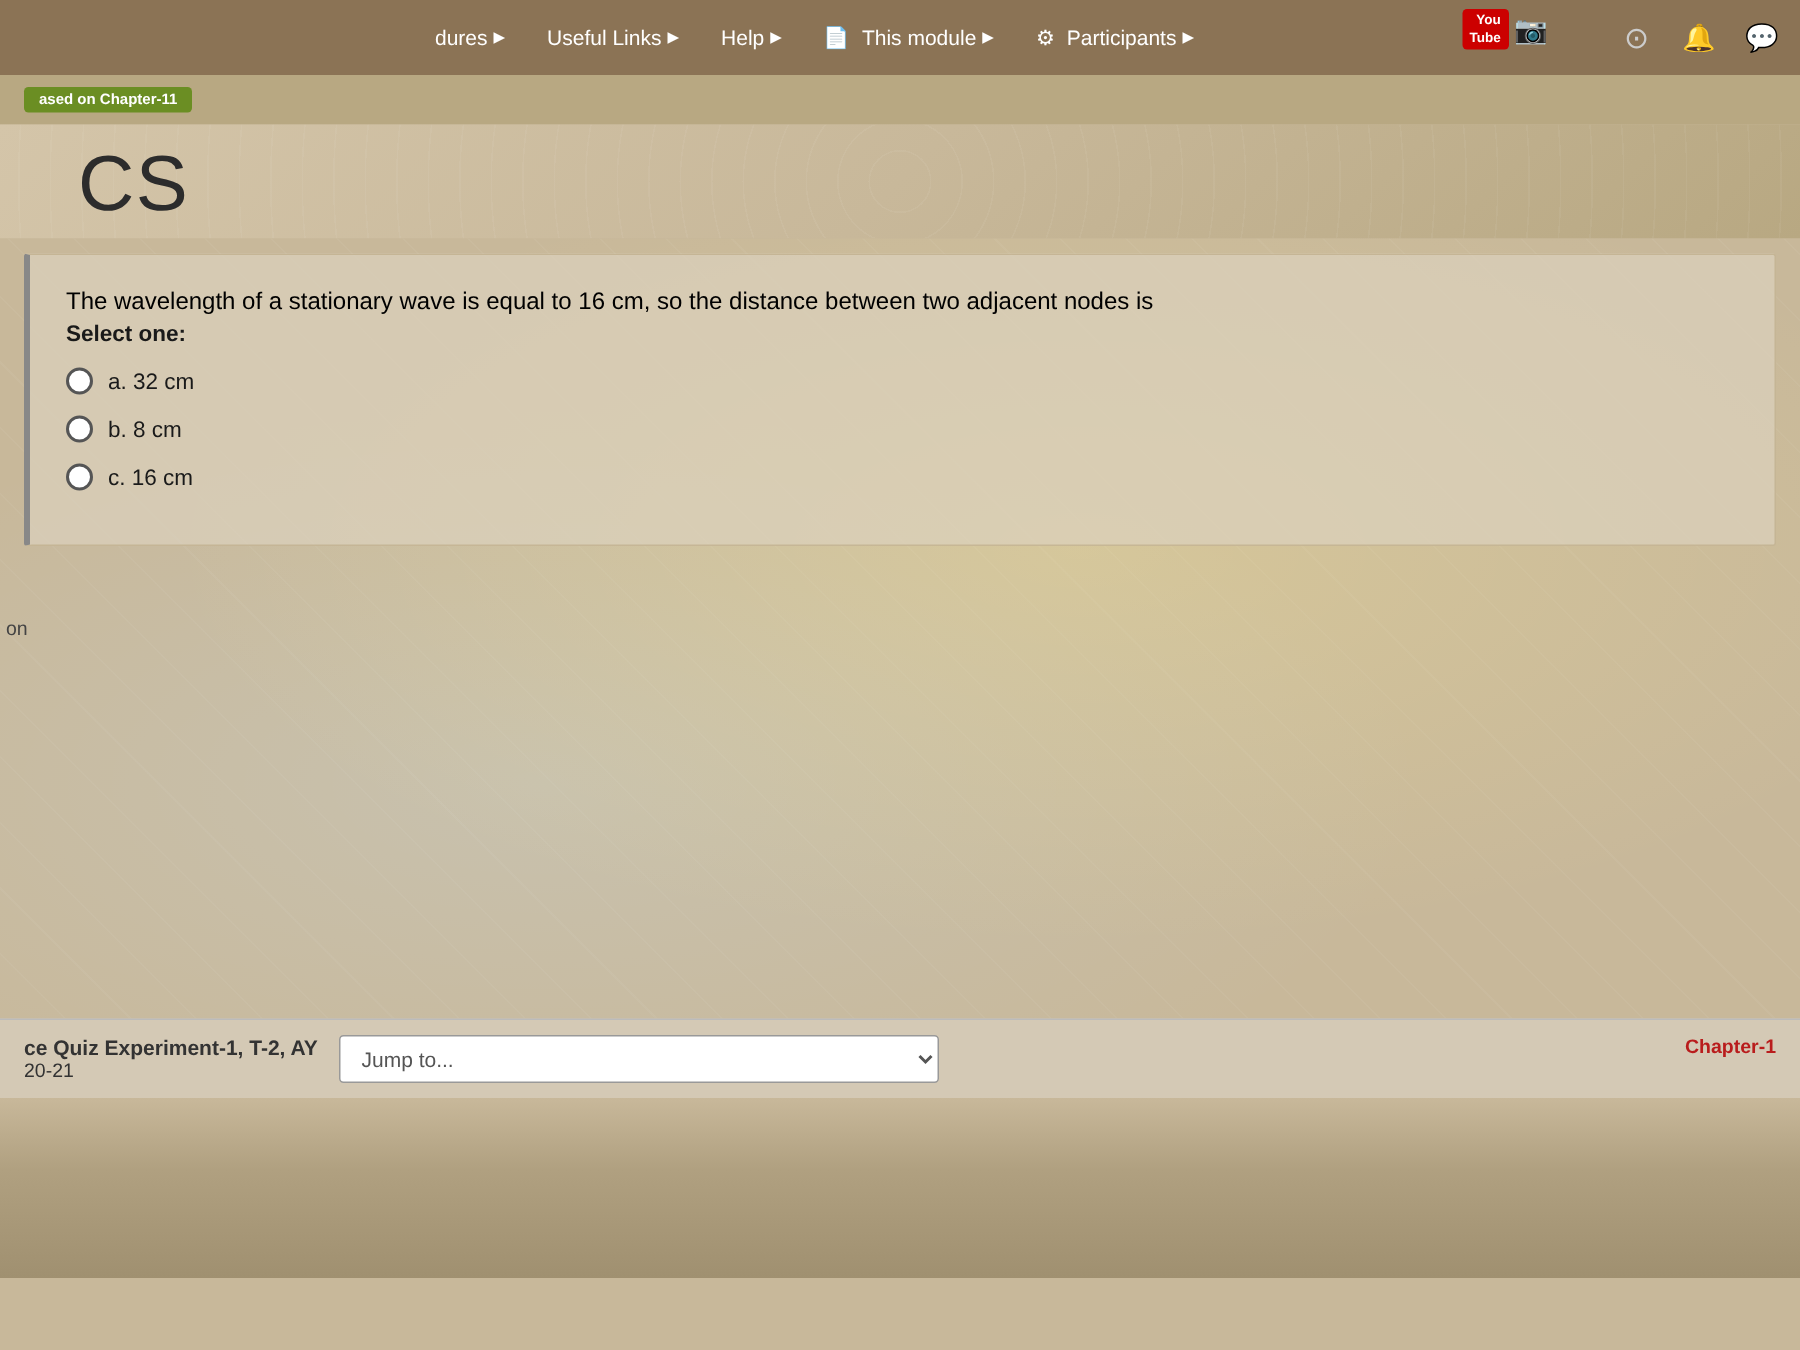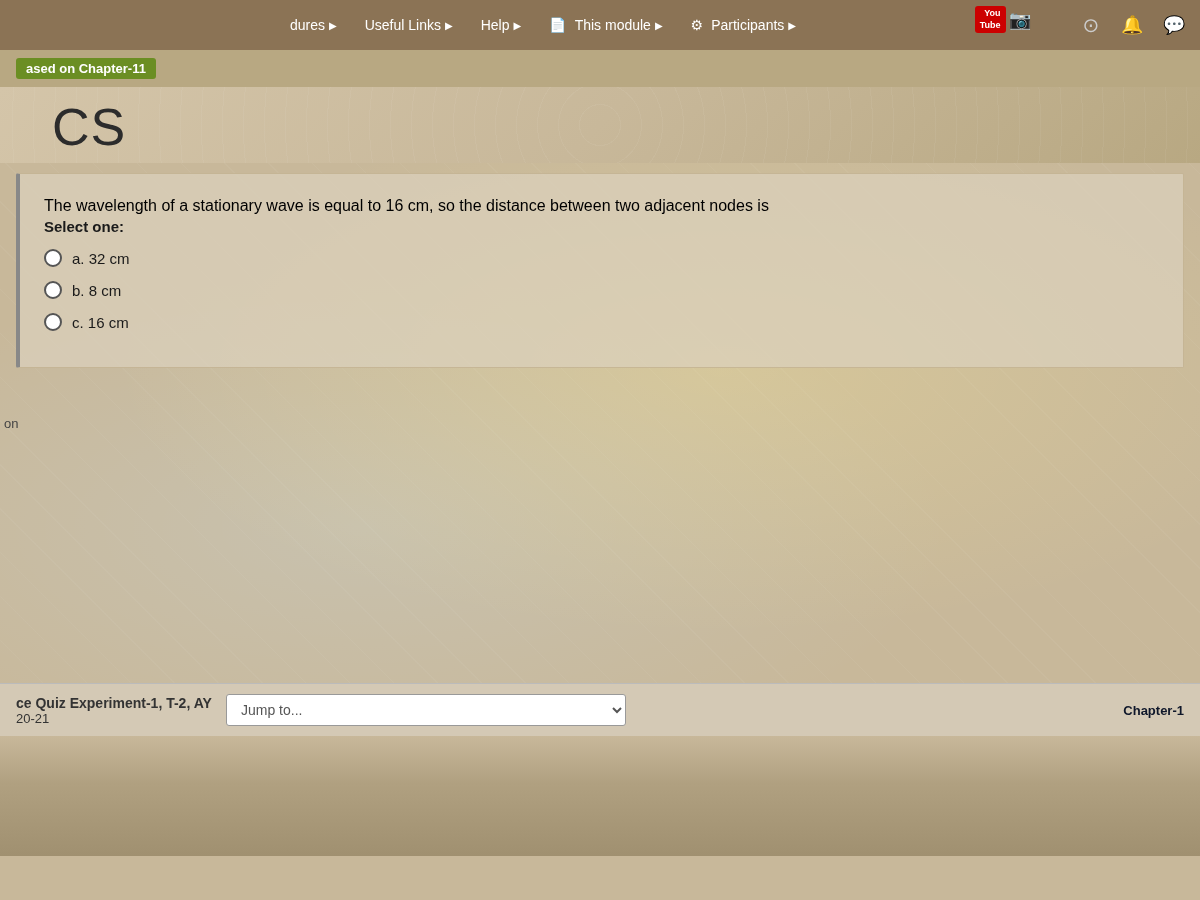--- a/index.html
+++ b/index.html
@@ -73,21 +73,21 @@
       background: #b8a882;
       padding: 8px 16px;
       display: flex;
       align-items: center;
     }
     .breadcrumb-tag {
       background: #6b8e23;
       color: white;
       padding: 3px 10px;
       border-radius: 3px;
-      font-size: 13px;
+      font-size: 10px;
       font-weight: bold;
     }
 
     
     .page-heading {
       background: linear-gradient(135deg, #d4c5a9 0%, #c8b89a 50%, #b8a882 100%);
       padding: 10px 16px 6px 16px;
       position: relative;
       min-height: 60px;
       overflow: hidden;
@@ -183,21 +183,20 @@
     
     .footer-nav {
       position: absolute;
       bottom: 0;
       left: 0;
       right: 0;
       background: #d4c9b5;
       border-top: 1px solid #bbb;
       padding: 10px 16px;
       display: flex;
-      align-items: center;
       gap: 10px;
     }
     .footer-left {
       display: flex;
       flex-direction: column;
       font-size: 13px;
       color: #333;
       min-width: 200px;
     }
     .footer-left-title {
@@ -211,21 +210,21 @@
       border: 1px solid #999;
       border-radius: 3px;
       font-size: 14px;
       background: white;
       cursor: pointer;
       color: #555;
     }
     .footer-right {
       margin-left: auto;
       font-size: 13px;
-      color: #0f172a;
+      color: #b91c1c;
       font-weight: bold;
     }
 
     
     .bottom-area {
       background: #b8a882;
       height: 120px;
       position: relative;
     }
   </style>

